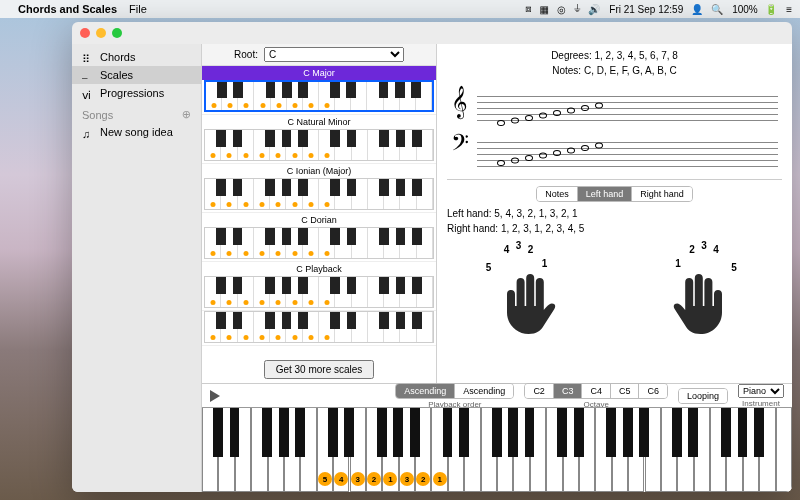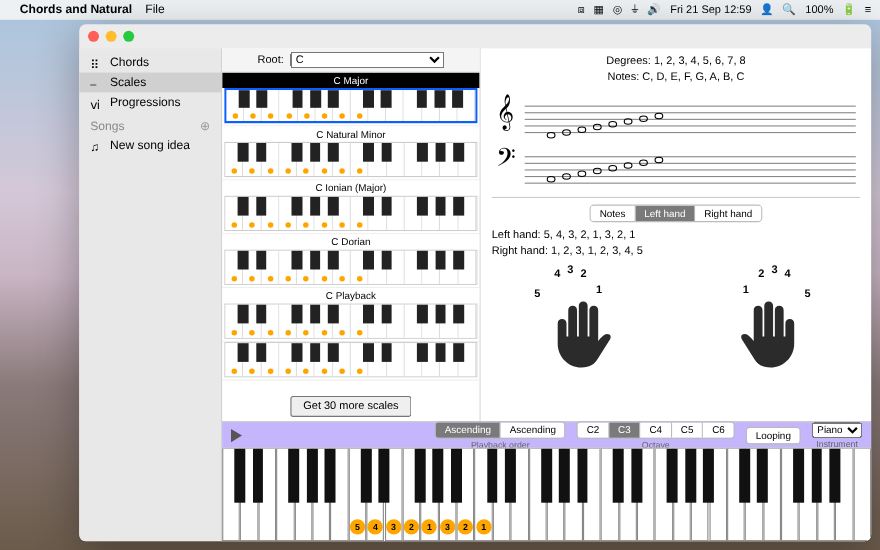--- a/index.html
+++ b/index.html
@@ -20,21 +20,21 @@
 .sb-section { padding:6px 10px 2px; color:#888; display:flex; justify-content:space-between; align-items:center; }
 .sb-ico { width:12px; height:8px; display:inline-block; }
 .main { flex:1; display:flex; flex-direction:column; min-height:0; }
 .upper { flex:1; display:flex; min-height:0; }
 .scales-col { width:235px; display:flex; flex-direction:column; background:#fff; border-right:1px solid #d0d0d0; }
 .root-row { height:22px; display:flex; align-items:center; justify-content:center; gap:6px; font-size:10px; background:#f4f4f4; border-bottom:1px solid #ddd; }
 .root-row select { font-size:10px; width:140px; }
 .scale-list { flex:1; overflow:hidden; }
 .scale-item { border-bottom:1px solid #eee; }
 .scale-name { text-align:center; font-size:9px; padding:2px; background:#fff; }
-.scale-item.sel .scale-name { background:#000000; color:#fff; }
+.scale-item.sel .scale-name { background:#6d28d9; color:#fff; }
 .mini-kb { height:32px; position:relative; background:#fff; border:1px solid #ccc; margin:0 2px 2px; }
 .scale-item.sel .mini-kb { border:2px solid #0a60ff; }
 .mini-white { position:absolute; top:0; bottom:0; background:#fff; border-right:1px solid #ddd; }
 .mini-black { position:absolute; top:0; height:58%; background:#222; z-index:2; }
 .mini-dot { position:absolute; width:5px; height:5px; border-radius:50%; background:#ffa500; bottom:2px; z-index:3; transform:translateX(-50%); }
 .get-more { text-align:center; padding:4px; }
 .get-more button { font-size:10px; padding:2px 10px; }
 .detail-col { flex:1; background:#fff; padding:6px 10px; font-size:10px; display:flex; flex-direction:column; }
 .detail-row { margin-bottom:4px; }
 .staff { height:100px; position:relative; border-bottom:1px solid #ccc; margin-bottom:6px; }
@@ -50,36 +50,36 @@
 .note-run.bass .whole-note:nth-child(n) { transform:translateY(calc(10px - var(--i)*2.5px)); }
 .seg { display:inline-flex; border:1px solid #bbb; border-radius:4px; overflow:hidden; font-size:9px; }
 .seg span { padding:2px 8px; border-right:1px solid #bbb; cursor:pointer; background:#fff; }
 .seg span:last-child { border-right:none; }
 .seg span.act { background:#7a7a7a; color:#fff; }
 .hands-row { display:flex; justify-content:space-around; margin-top:6px; flex:1; }
 .hand { position:relative; width:110px; height:100px; }
 .hand svg { width:80px; height:80px; position:absolute; top:14px; left:15px; }
 .hand.right svg { transform:scaleX(-1); }
 .fnum { position:absolute; font-size:10px; font-weight:600; }
-.controls { height:24px; background:#c4b5fd; border-top:1px solid #ccc; display:flex; align-items:center; padding:0 8px; gap:10px; font-size:9px; }
+.controls { height:24px; background:#ffffff; border-top:1px solid #ccc; display:flex; align-items:center; padding:0 8px; gap:10px; font-size:9px; }
 .controls .lbl { font-size:8px; color:#666; text-align:left; }
 .ctrl-group { display:flex; flex-direction:column; align-items:center; gap:1px; }
 .piano-lg { height:85px; background:#fff; position:relative; border-top:1px solid #999; }
 .pw { position:absolute; top:0; bottom:0; background:#fff; border:1px solid #888; border-top:none; }
 .pb { position:absolute; top:0; height:58%; background:#111; z-index:2; }
 .pdot { position:absolute; bottom:6px; width:14px; height:14px; border-radius:50%; background:#ffa500; z-index:3; transform:translateX(-50%); display:flex; align-items:center; justify-content:center; font-size:8px; font-weight:600; }
 .play-btn { width:0; height:0; border-left:10px solid #555; border-top:6px solid transparent; border-bottom:6px solid transparent; cursor:pointer; }
 select.instrument { font-size:9px; }
 </style>
 </head>
 <body>
 
 <div class="menubar">
   <span class="apple"></span>
-  <span class="app">Chords and Natural</span>
+  <span class="app">Chords and Scales</span>
   <span>File</span>
   <div class="right">
     <span>⧈</span>
     <span>▦</span>
     <span>◎</span>
     <span>⏚</span>
     <span>🔊</span>
     <span>Fri 21 Sep  12:59</span>
     <span>👤</span>
     <span>🔍</span>

